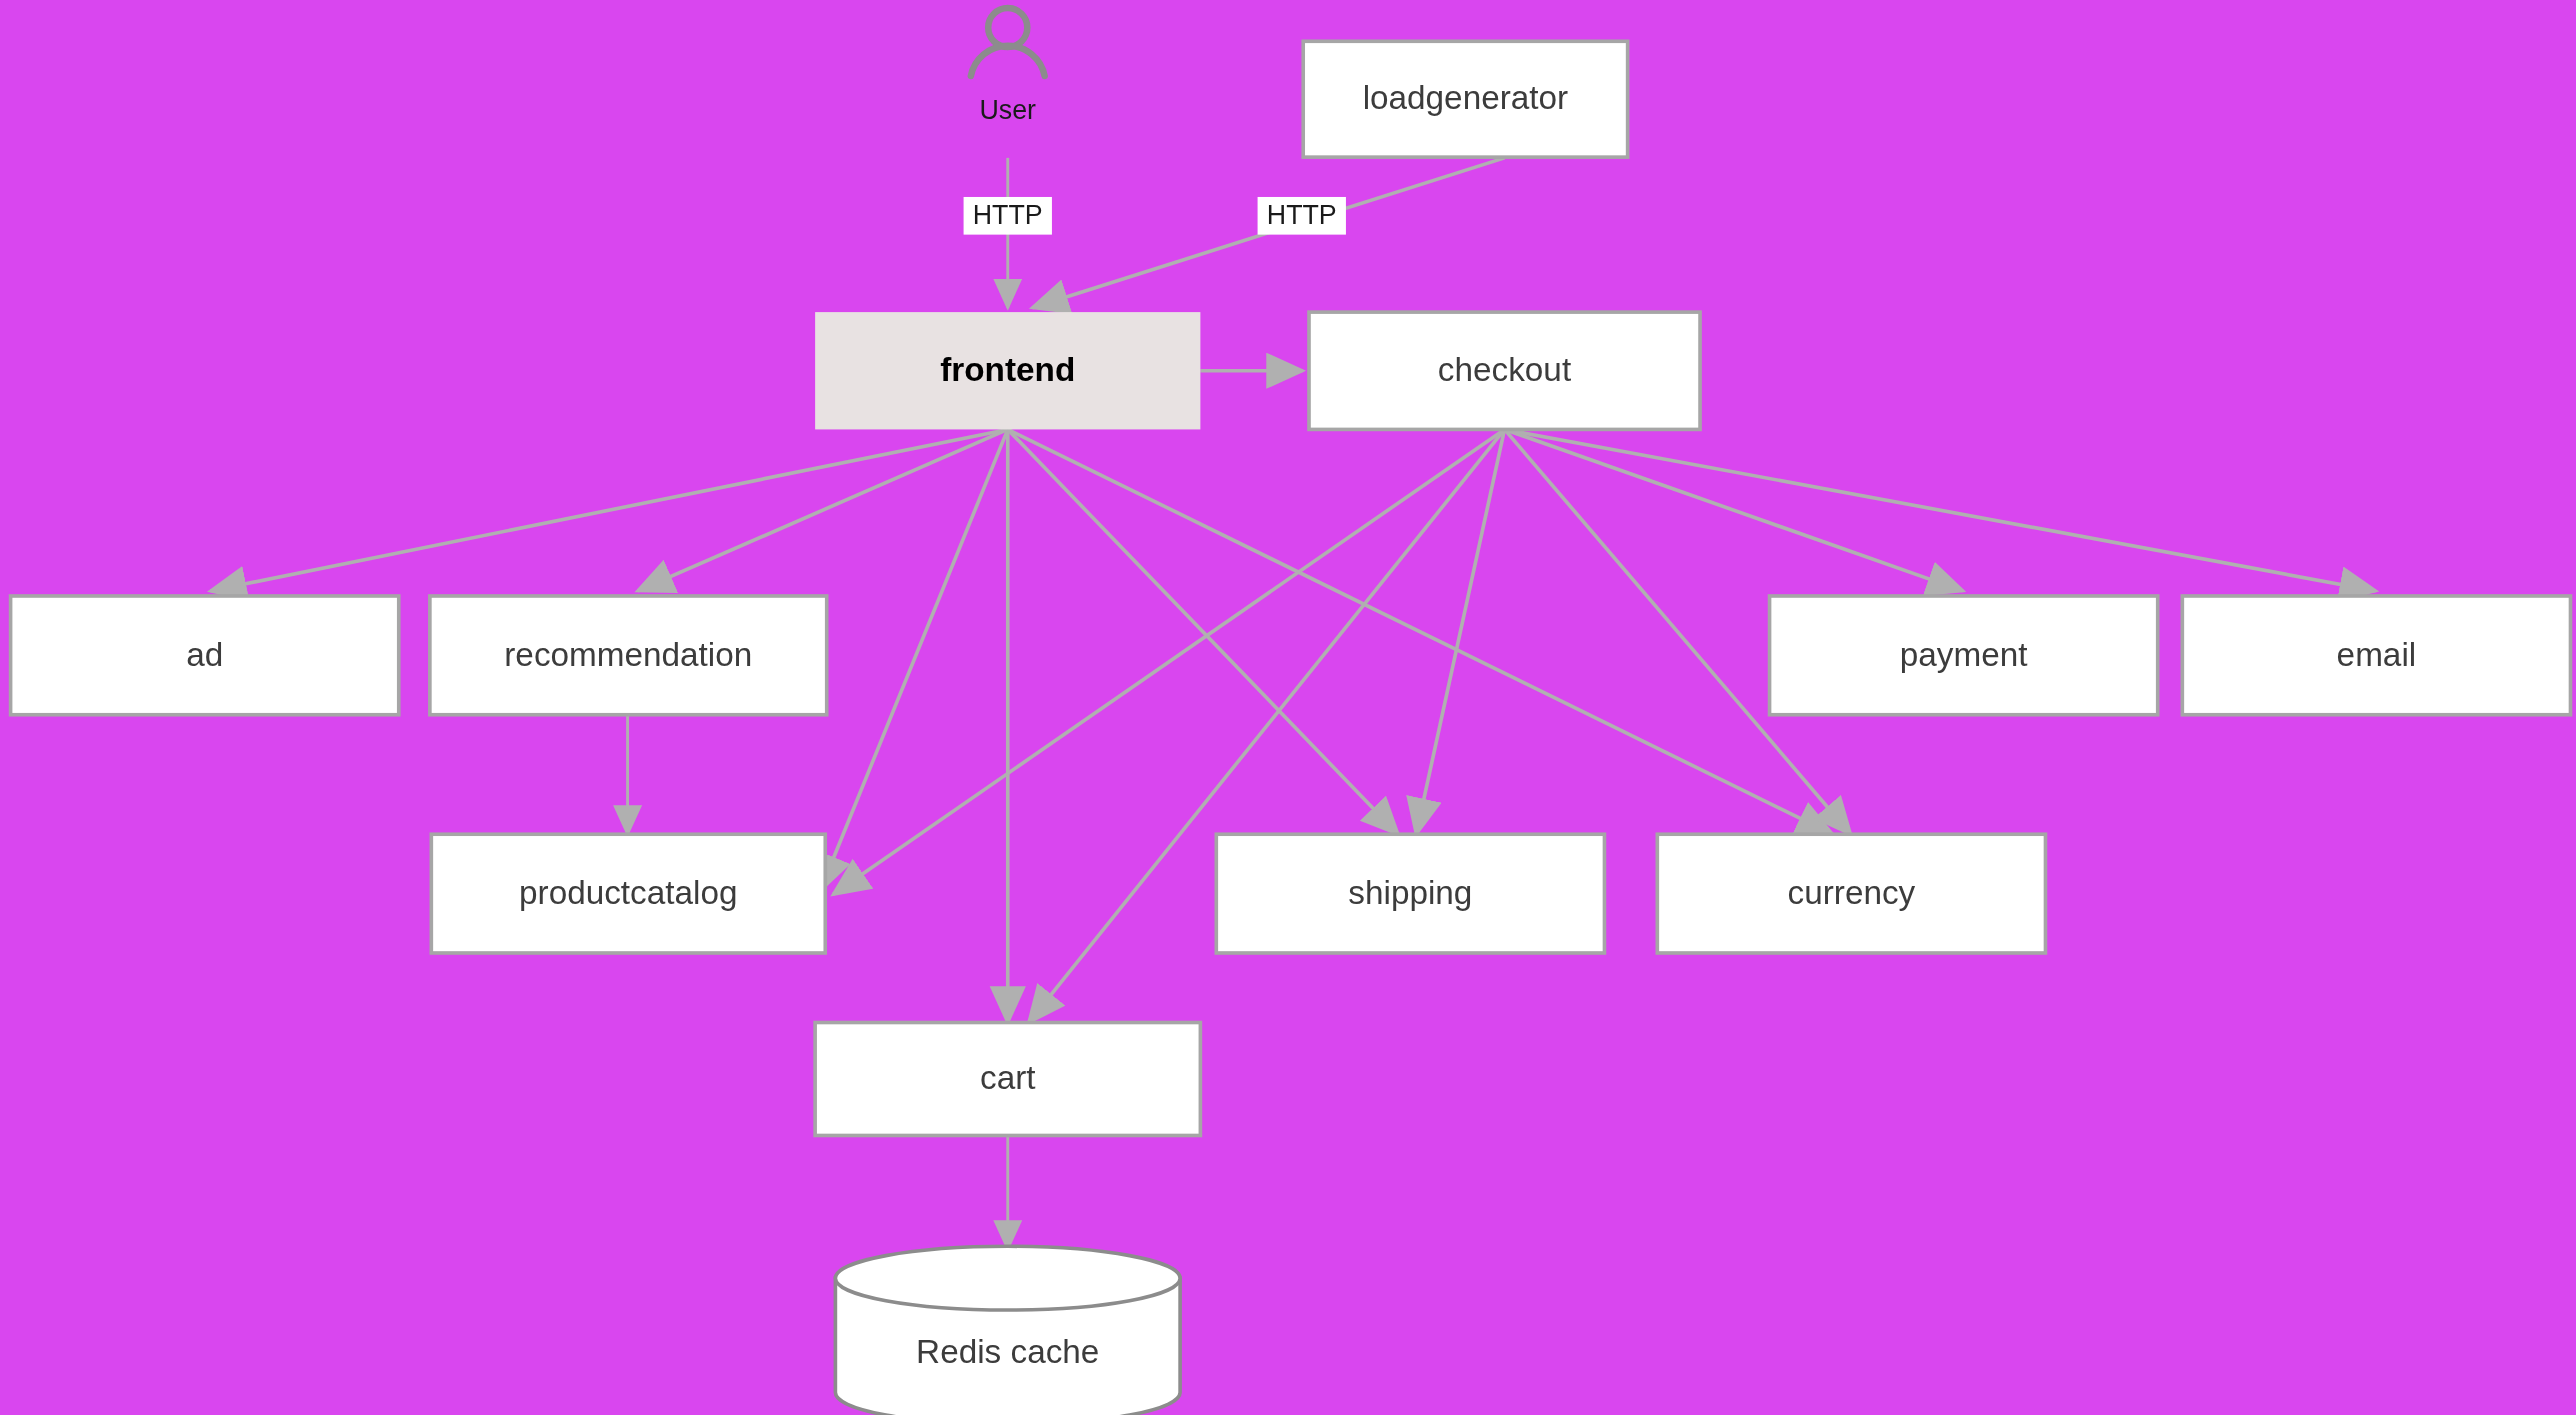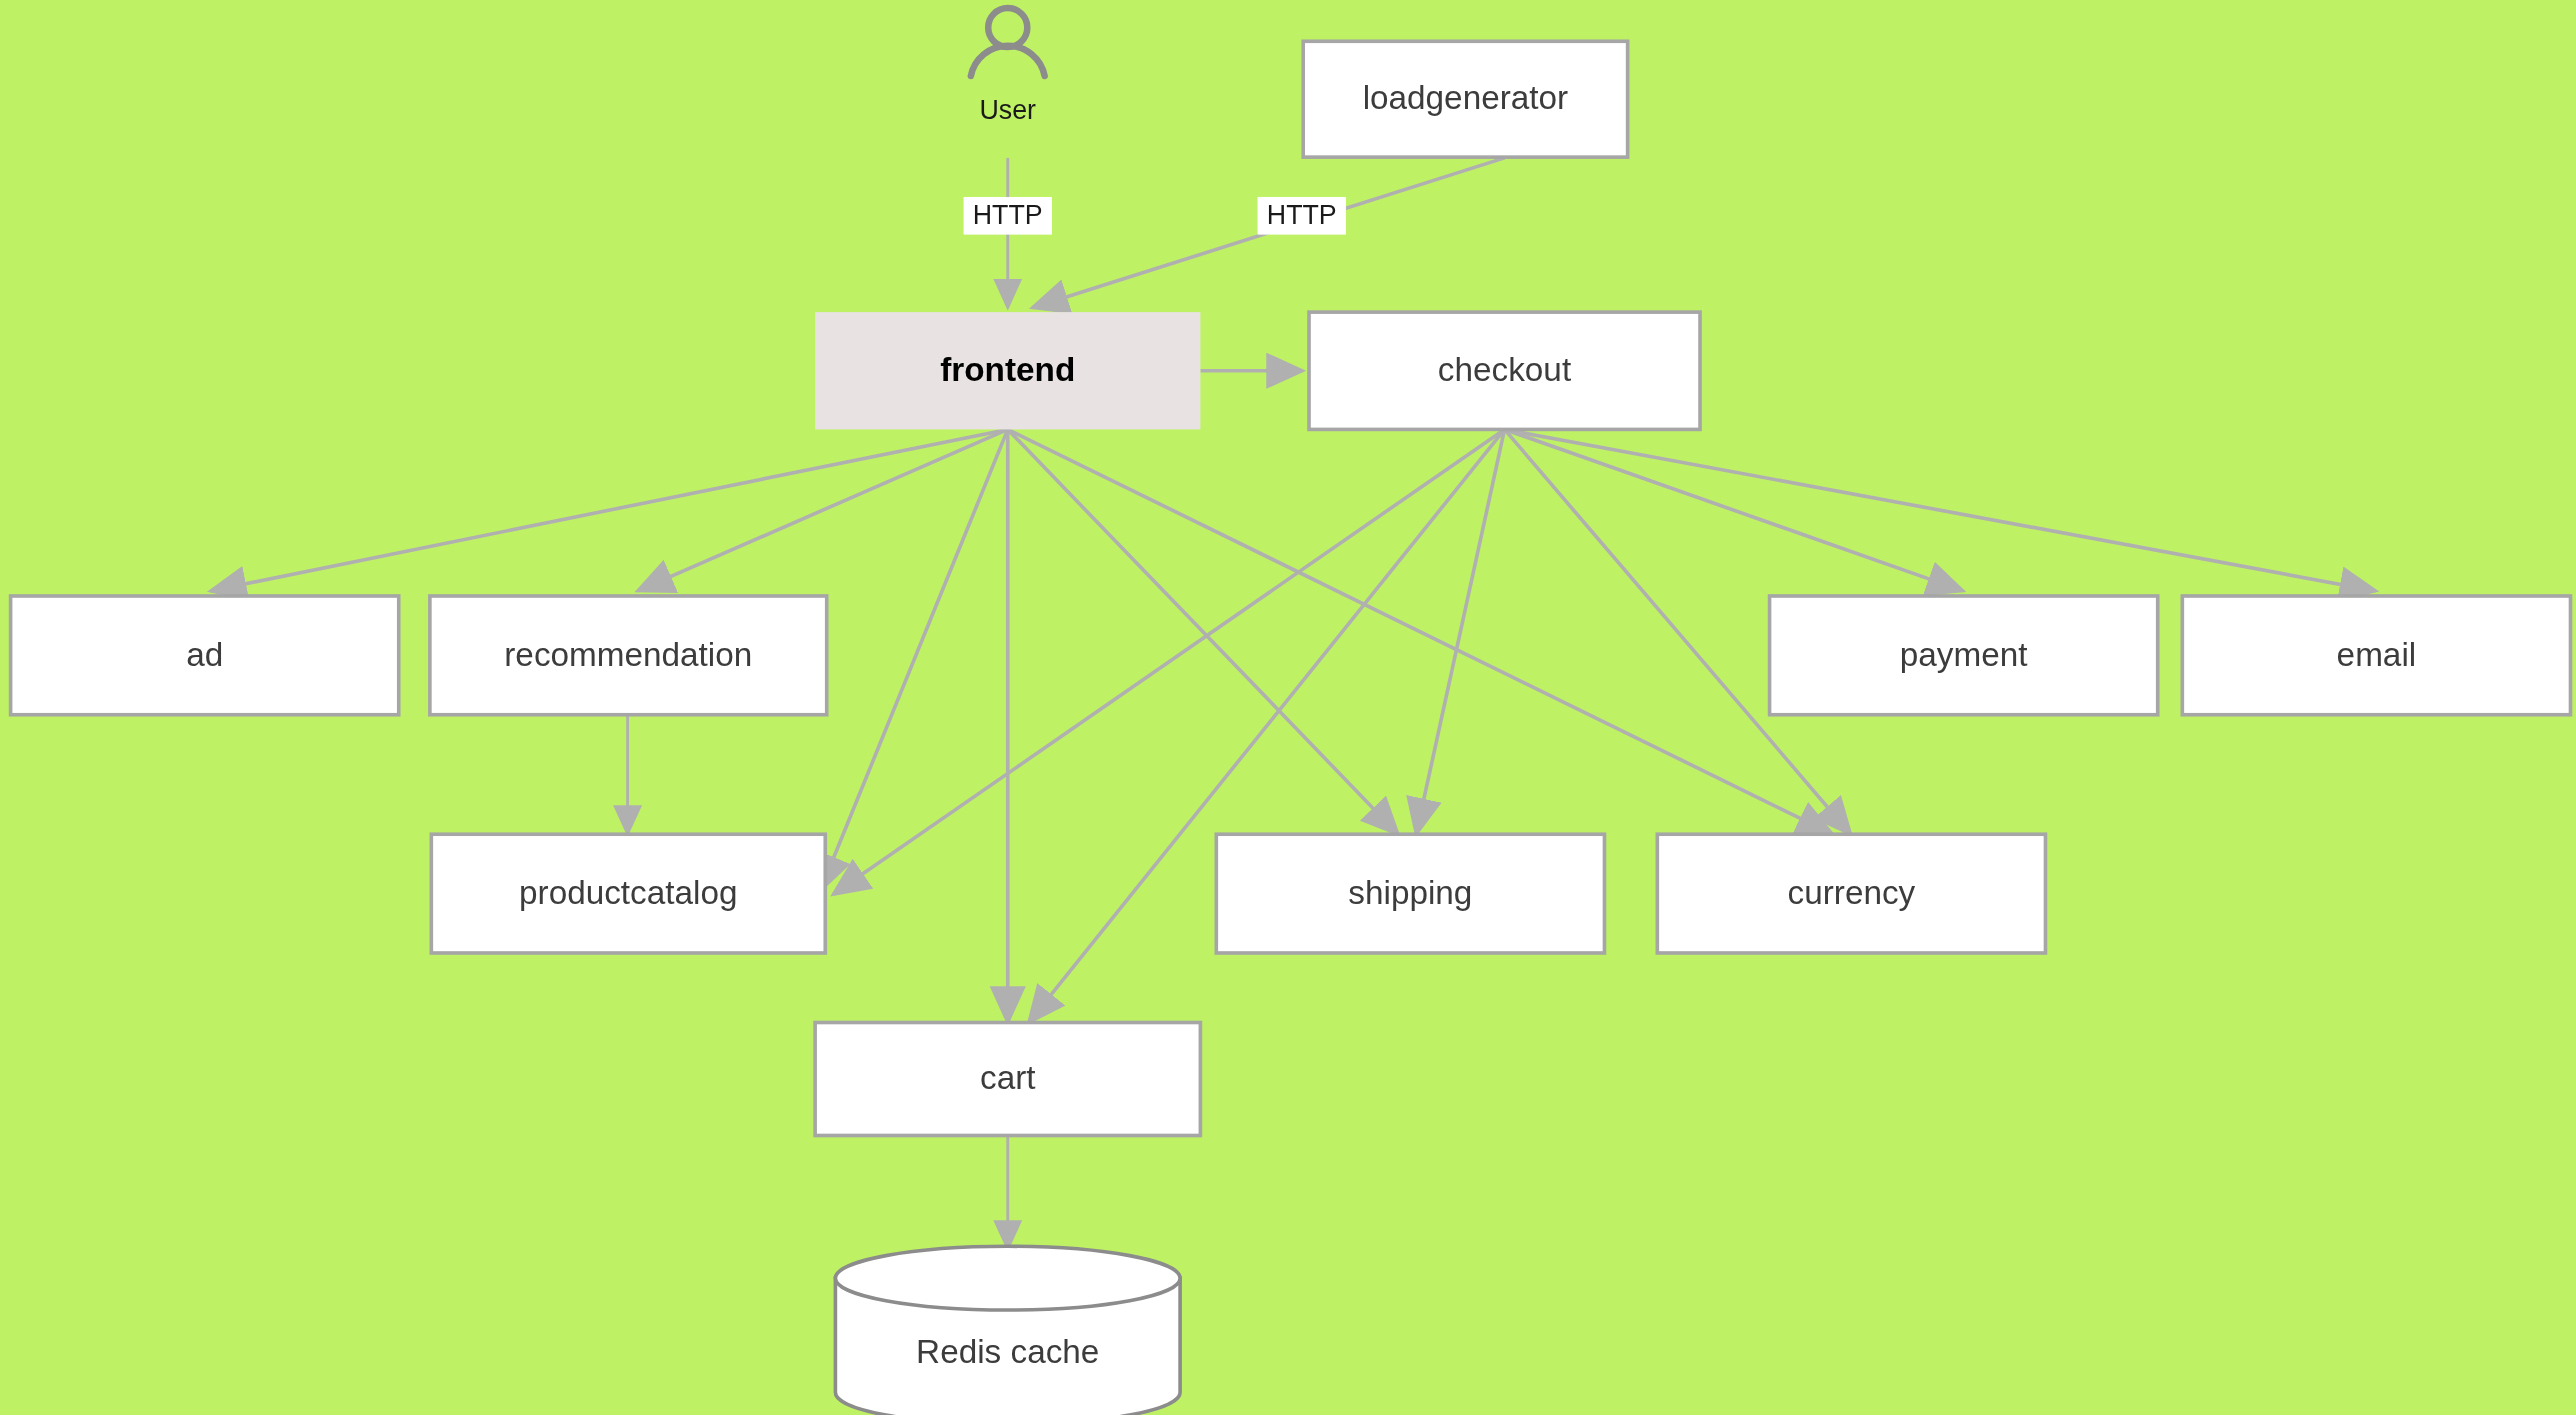--- a/index.html
+++ b/index.html
@@ -11,21 +11,21 @@
   body {
     font-family: "Liberation Sans", sans-serif;
     width: 2576px;
     height: 1415px;
     overflow: hidden;
   }
   #diagram-root {
     position: relative;
     width: 2576px;
     height: 1415px;
-    background: #bef264;
+    background: #d946ef;
   }
   svg#arch-svg {
     position: absolute;
     top: 0;
     left: 0;
     width: 2576px;
     height: 1415px;
     display: block;
   }
   .node-rect {

